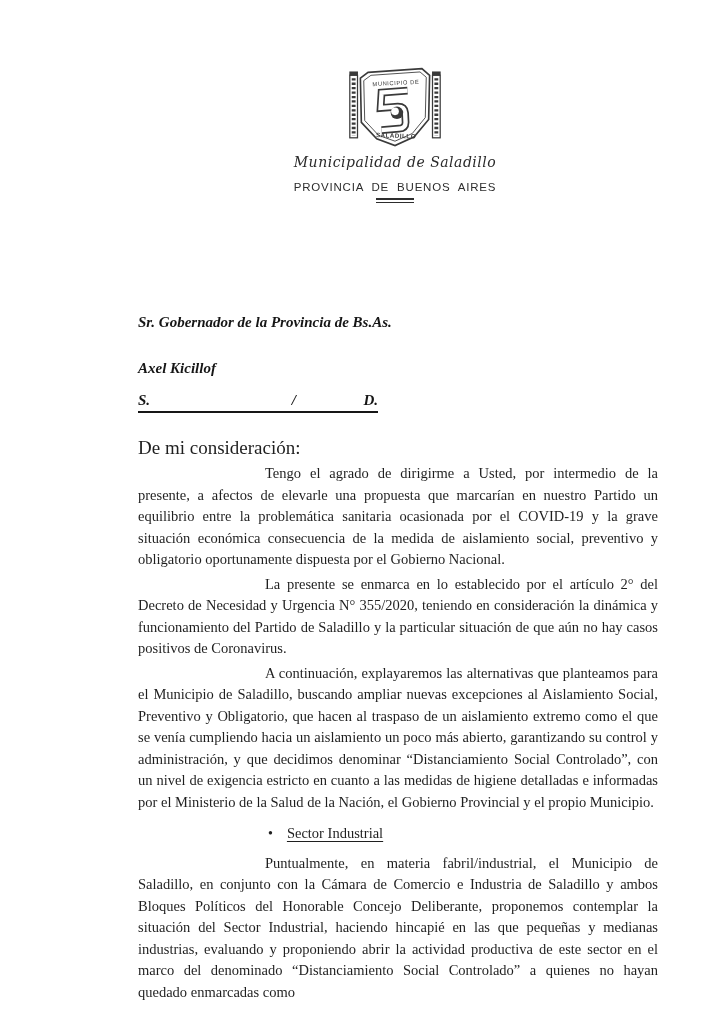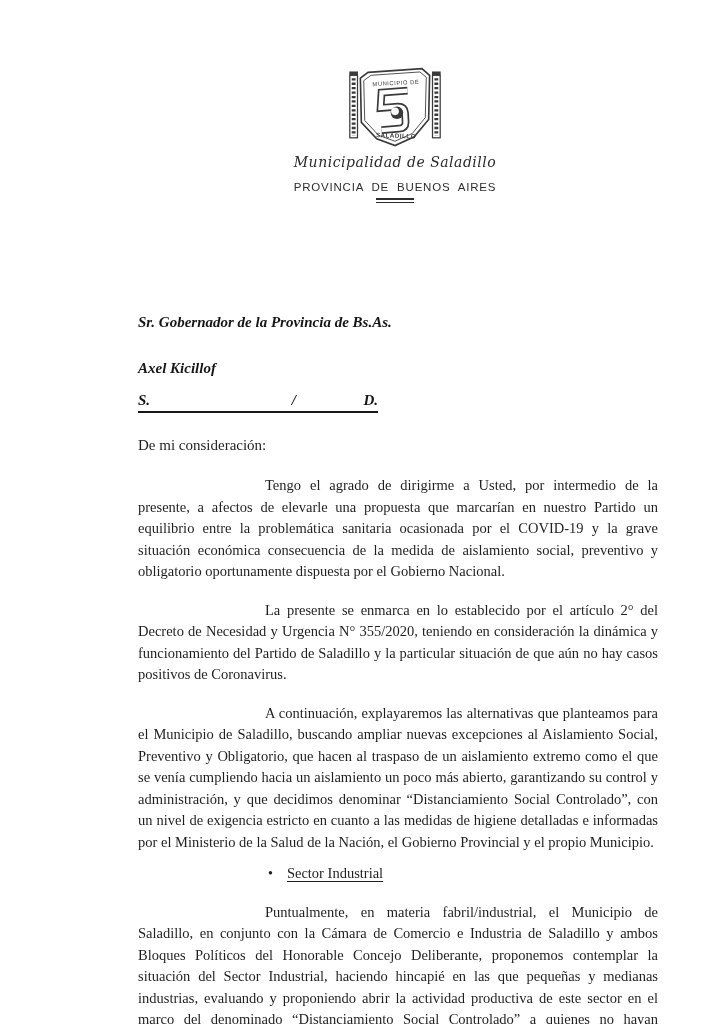--- a/index.html
+++ b/index.html
@@ -82,35 +82,35 @@
     line-height: 20px;
   }
   .salutation-spacer-a { flex: 2.1; }
   .salutation-spacer-b { flex: 1; }
 
   
   .greeting {
     position: absolute;
     left: 138px;
     top: 437px;
-    font-size: 15px;
+    font-size: 19px;
     color: #1f1f1f;
   }
   .letter-body {
     position: absolute;
     left: 138px;
     top: 463px;
     width: 520px;
     font-size: 14.5px;
     line-height: 21.5px;
     text-align: justify;
     color: #1f1f1f;
   }
-  .letter-body p { text-indent: 127px; margin-top: 17px; }
-  .letter-body p:first-child { margin-top: 12px; }
+  .letter-body p { text-indent: 127px; margin-top: 3px; }
+  .letter-body p:first-child { margin-top: 0; }
   .bullet-line {
     margin: 10px 0 8px 130px;
     text-indent: 0;
     text-align: left;
     display: flex;
     align-items: baseline;
   }
   .bullet-marker { font-size: 14px; margin-right: 14px; }
   .bullet-heading {
     text-decoration: underline;

